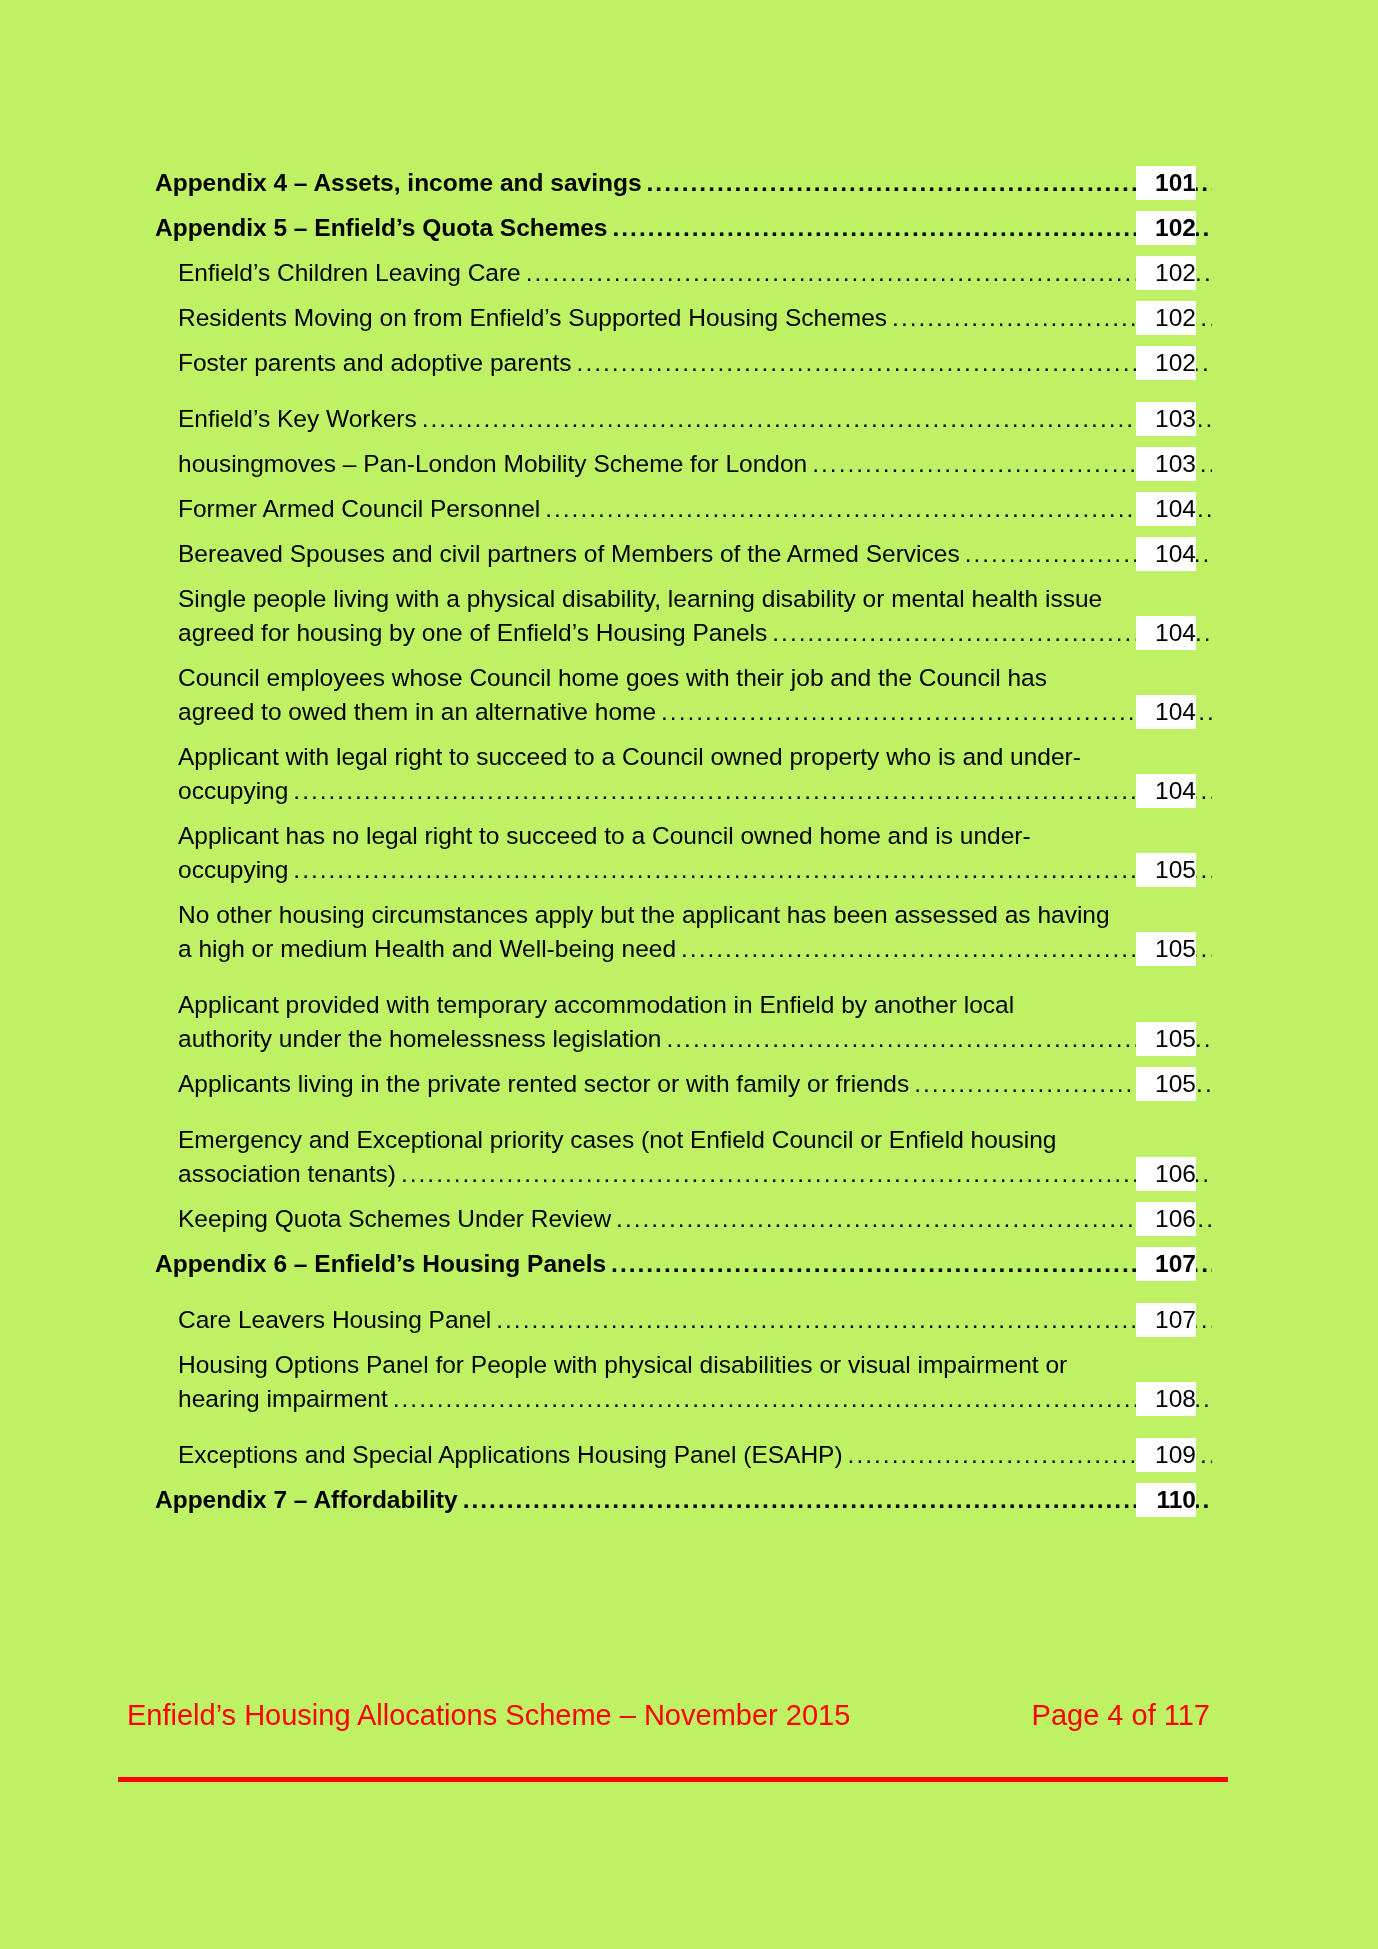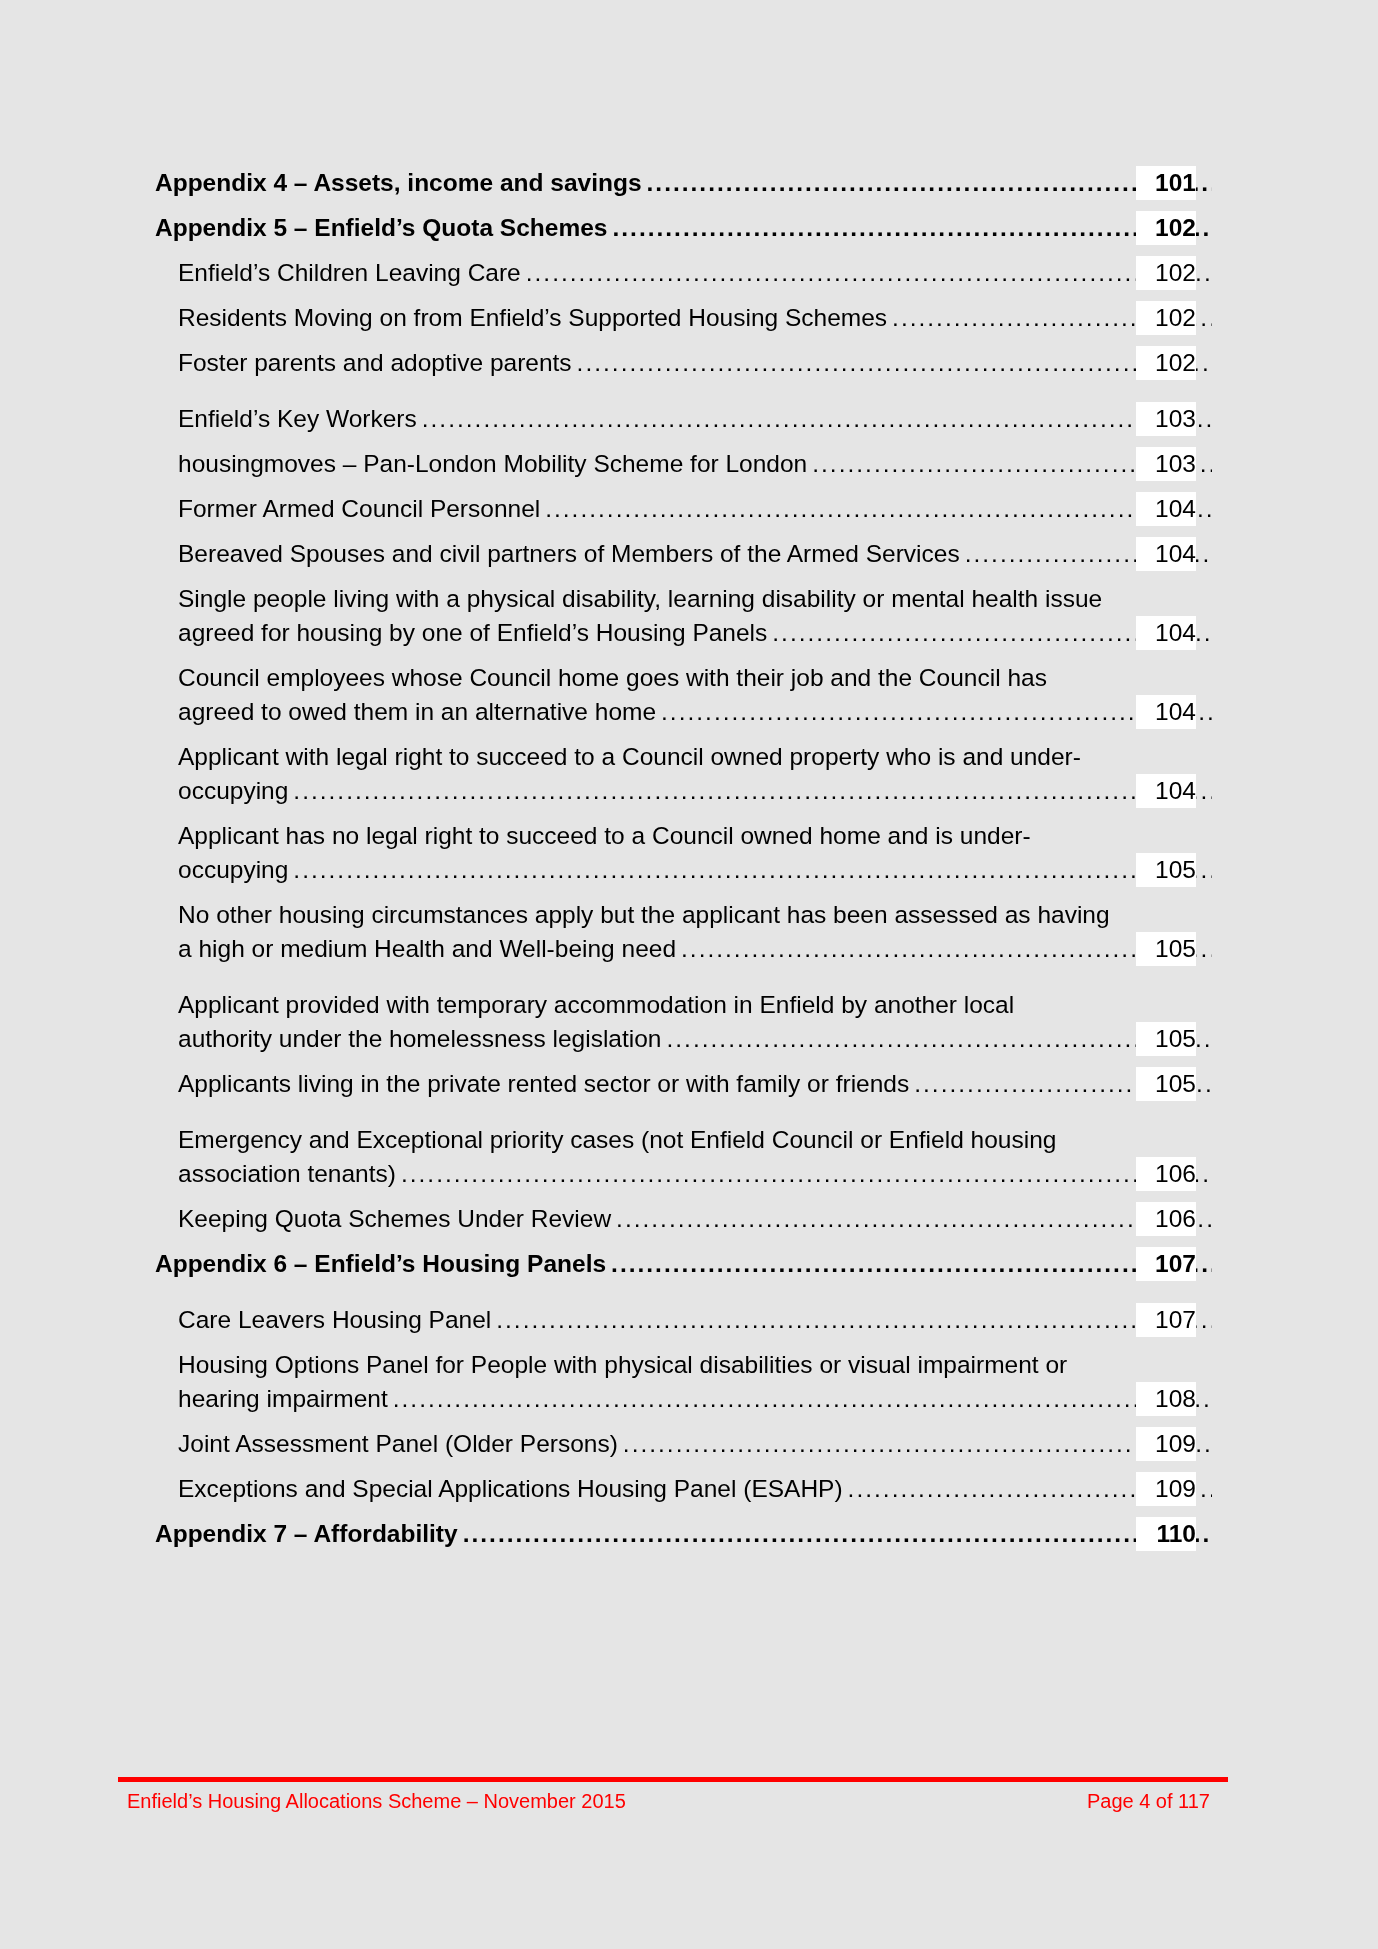--- a/index.html
+++ b/index.html
@@ -11,21 +11,21 @@
     width: 1378px;
     height: 1949px;
     position: relative;
     overflow: hidden;
     font-family: "Liberation Sans", sans-serif;
     color: #000000;
   }
   .page {
     position: absolute;
     inset: 0;
-    background: #e5e5e5;
+    background: #bef264;
   }
   .toc {
     position: absolute;
     left: 155px;
     top: 166px;
     width: 1057px;
   }
   .entry {
     position: relative;
     overflow: hidden;
@@ -64,26 +64,26 @@
   .footer-rule {
     position: absolute;
     left: 118px;
     top: 1777px;
     width: 1110px;
     height: 5px;
   }
   .footer {
     position: absolute;
     left: 127px;
-    top: 1786px;
+    top: 1700px;
     width: 1083px;
     display: flex;
     justify-content: space-between;
     align-items: baseline;
-    font-size: 20px;
+    font-size: 29px;
     line-height: 30px;
   }
 </style>
 </head>
 <body style="background: rgb(255, 255, 255); color: rgb(0, 0, 0);">
 
 <div class="page">
 
   <div class="toc">
       <div class="entry appendix">
@@ -176,21 +176,20 @@
   </div>
       <div class="entry sub">
     <span class="t">Care Leavers Housing Panel</span>
     <span class="pg">107</span>
   </div>
       <div class="entry sub">
     <span class="t">Housing Options Panel for People with physical disabilities or visual impairment or hearing impairment</span>
     <span class="pg">108</span>
   </div>
       <div class="entry sub">
-    <span class="t">Joint Assessment Panel (Older Persons)</span>
     <span class="pg">109</span>
   </div>
       <div class="entry sub">
     <span class="t">Exceptions and Special Applications Housing Panel (ESAHP)</span>
     <span class="pg">109</span>
   </div>
       <div class="entry appendix">
     <span class="t">Appendix 7 – Affordability</span>
     <span class="pg">110</span>
   </div>

